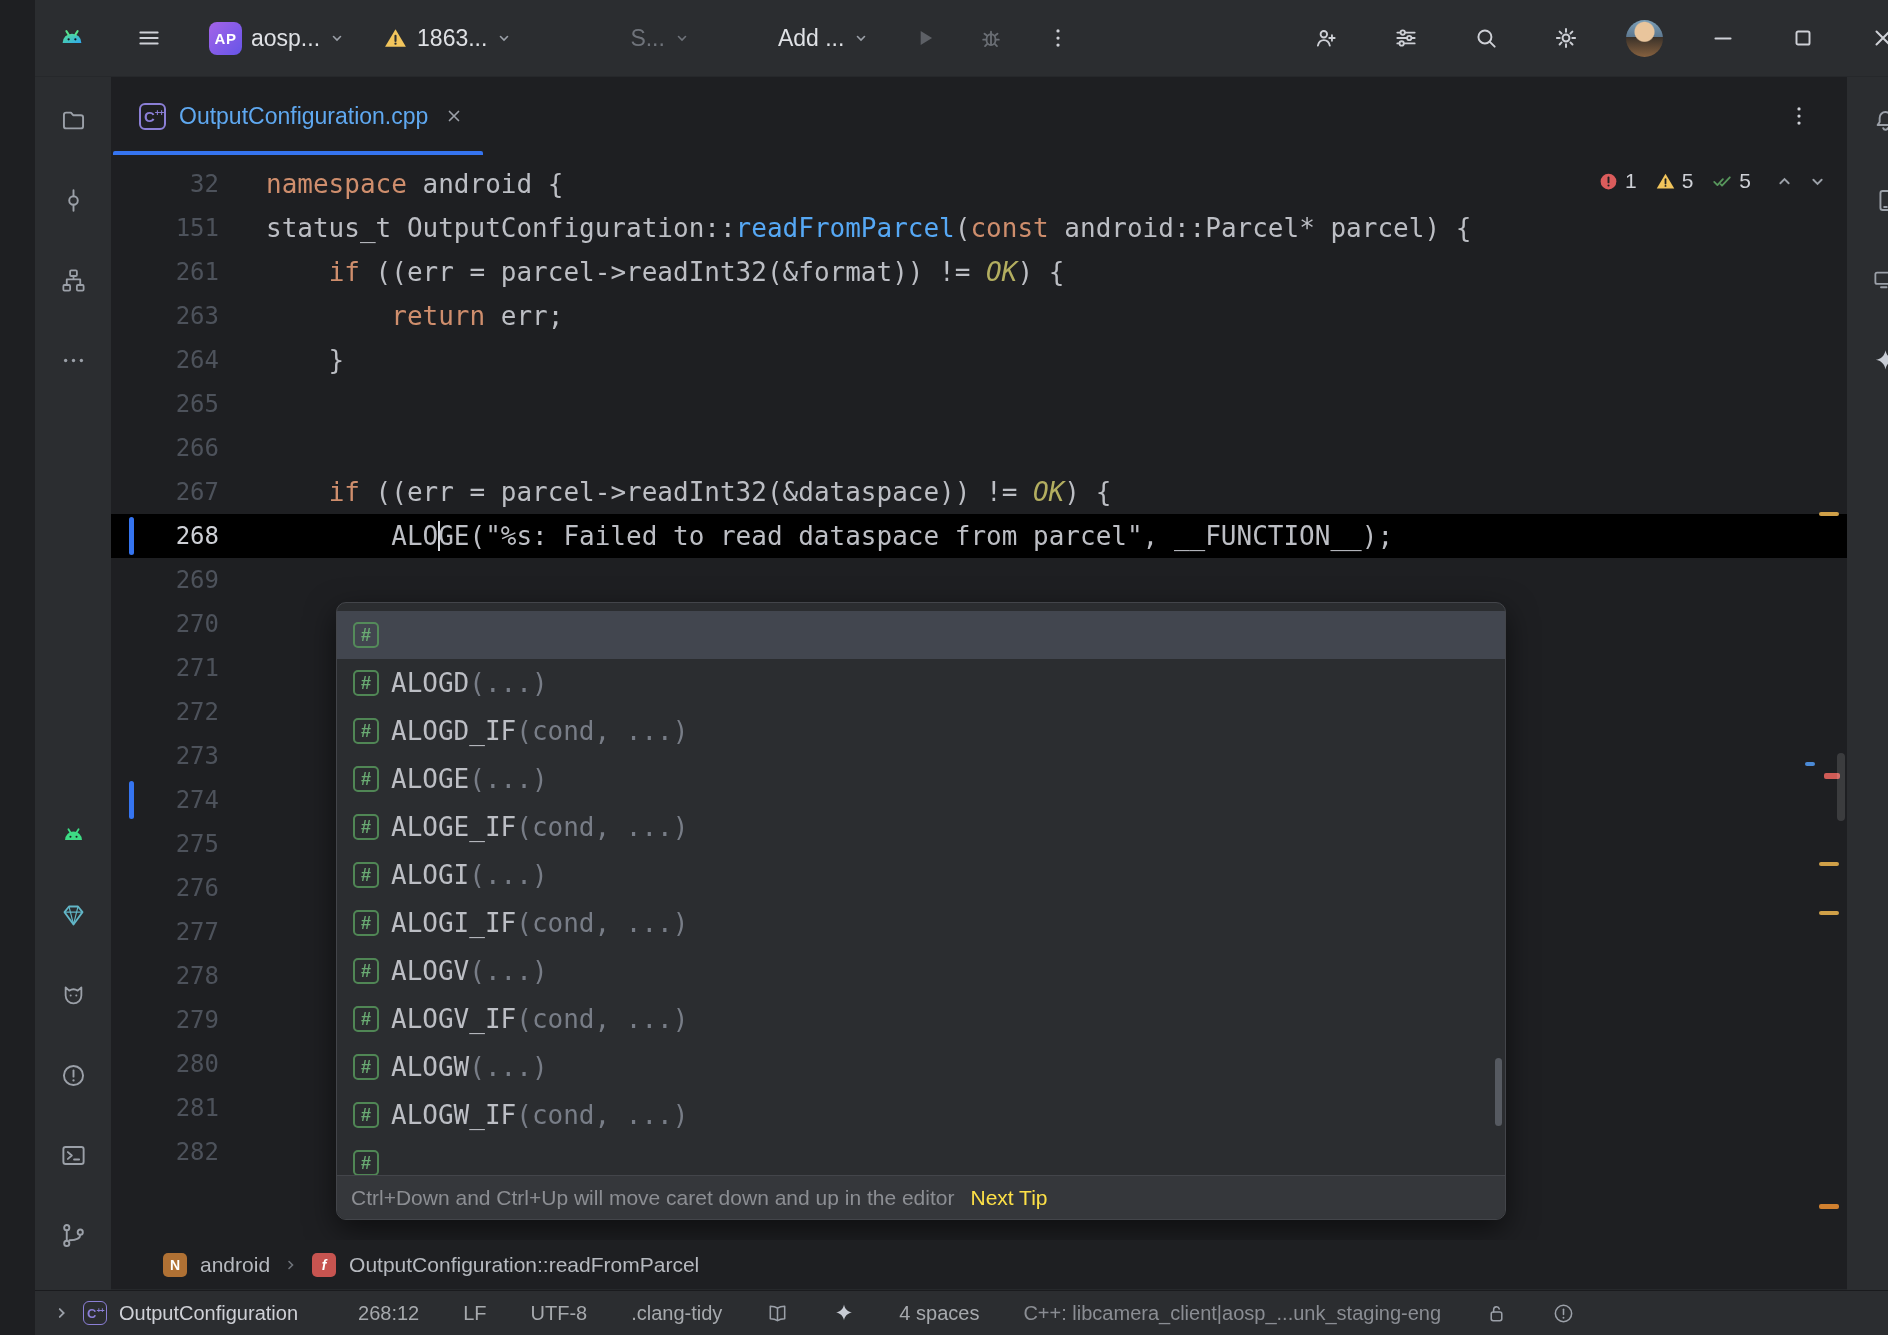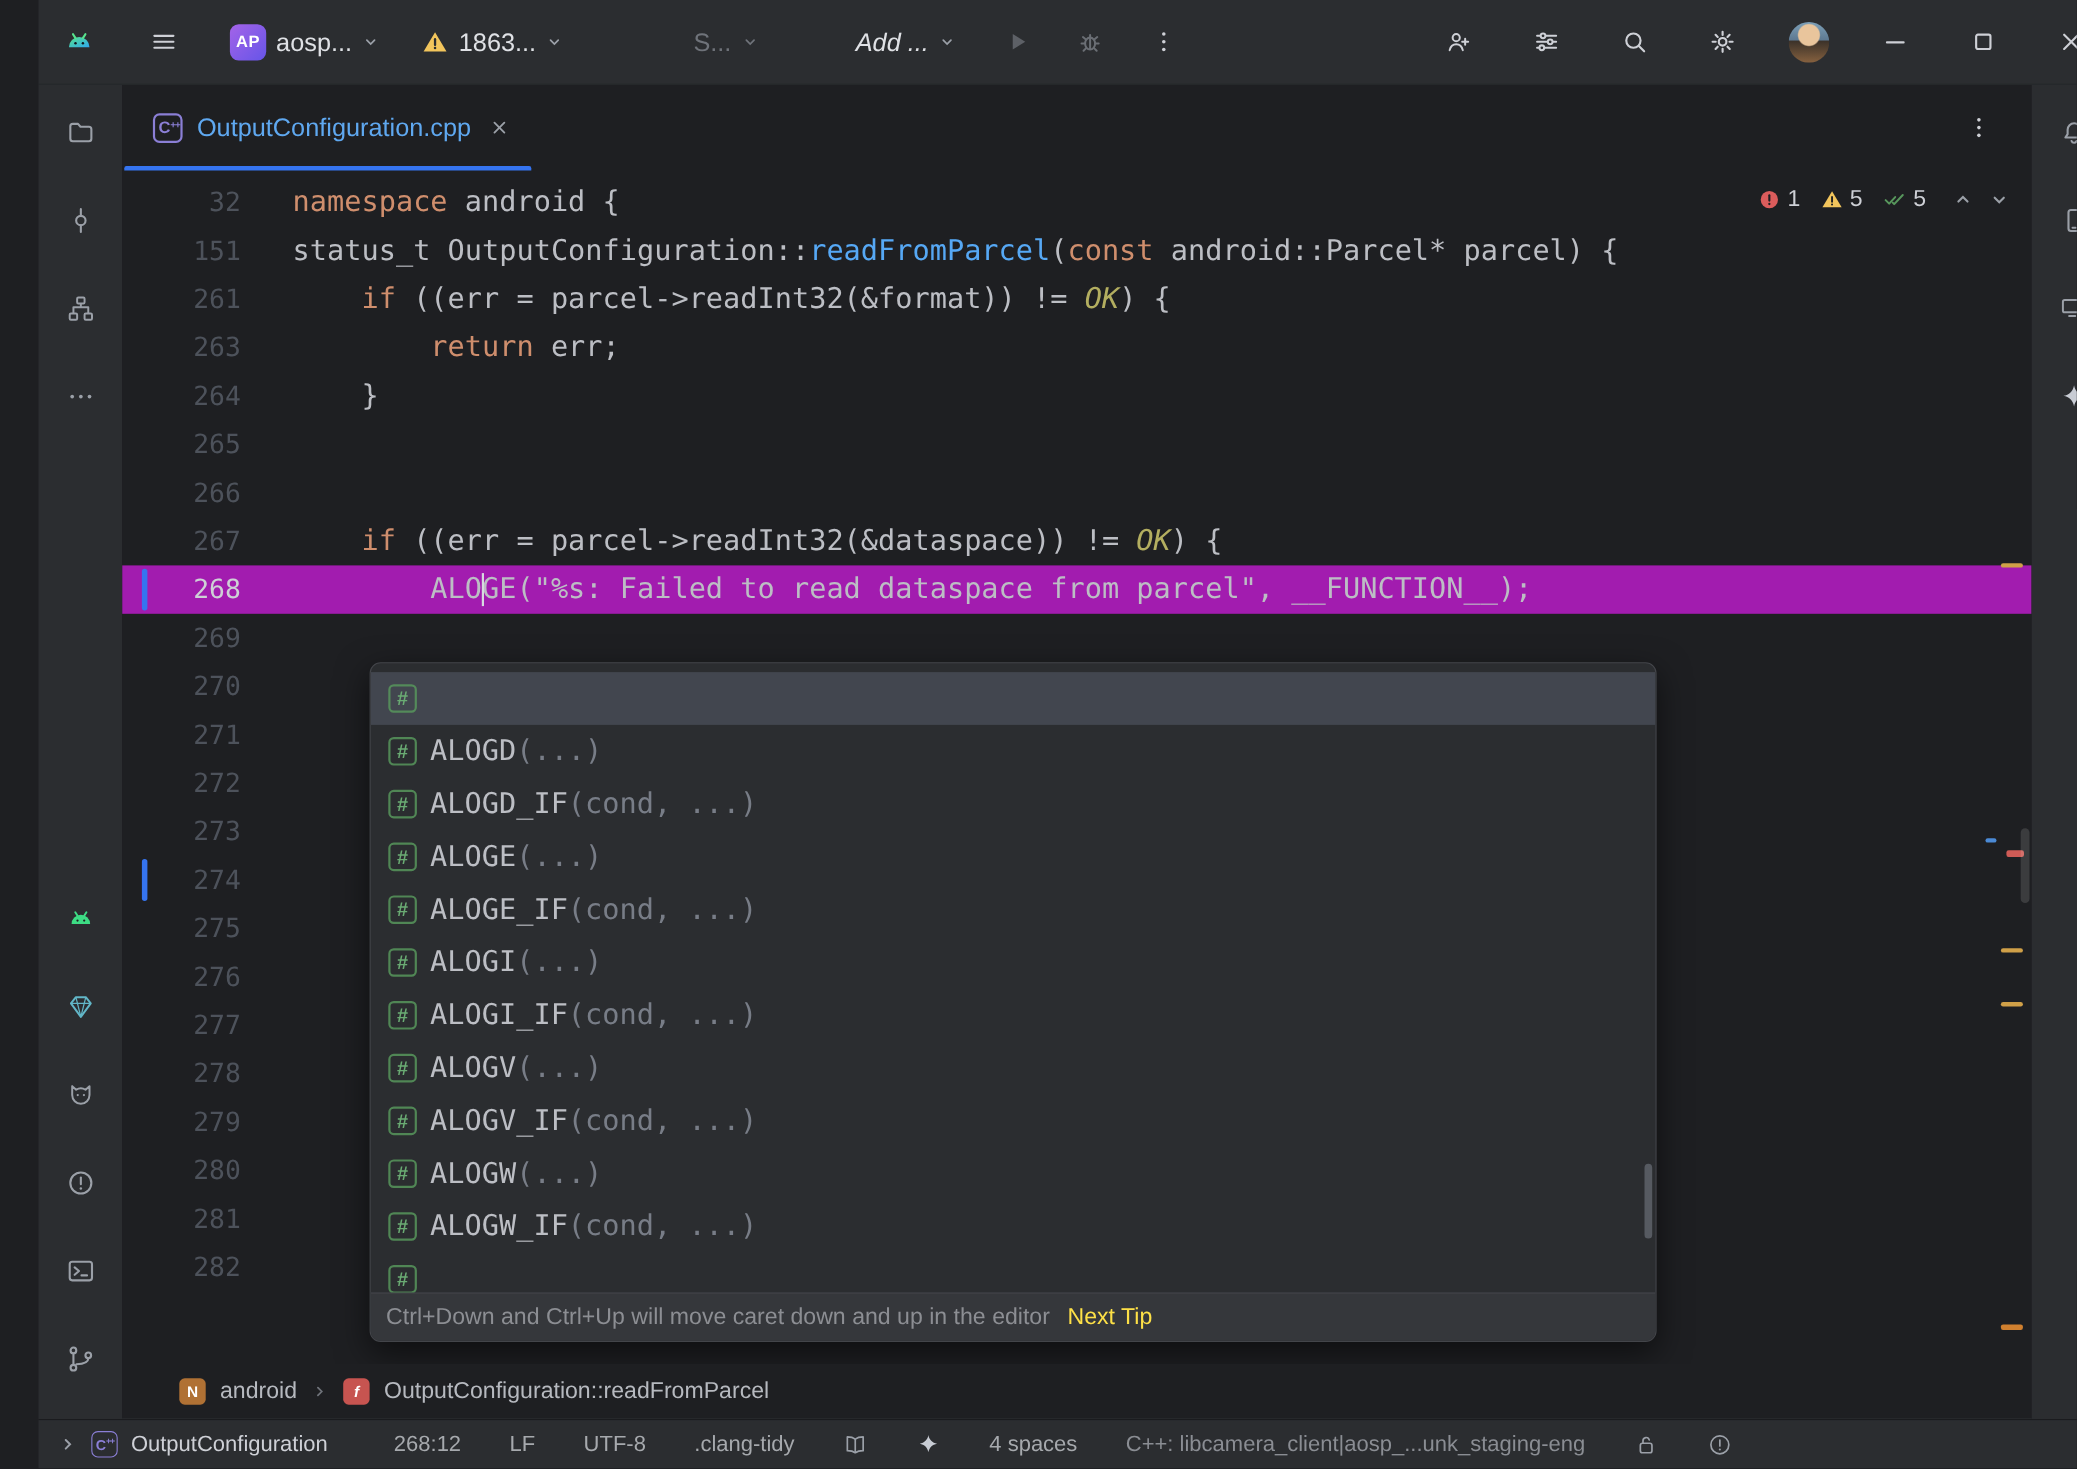--- a/index.html
+++ b/index.html
@@ -21,21 +21,21 @@
   .tb-label { font-size:23px; color:#dfe1e5; white-space:nowrap; }
   .tb-label.dim { color:#6f737a; }
   .proj-badge { width:33px; height:33px; border-radius:8px;
                 background:linear-gradient(135deg,#a463e8,#6655e8);
                 color:#fff; font-size:15px; font-weight:bold; display:flex;
                 align-items:center; justify-content:center; letter-spacing:.5px; }
   .hamburger { margin-left:42px; }
   .w-project { margin-left:40px; }
   .w-vcs { margin-left:38px; }
   .w-device { margin-left:118px; }
-  .w-runcfg { margin-left:88px;font-style:italic; }
+  .w-runcfg { margin-left:88px; }
   .run-btn { margin-left:36px; color:#5d6066; }
   .bug-btn { margin-left:26px; color:#6a6e74; }
   .kebab-btn { margin-left:27px; }
   .tb-right { margin-left:auto; display:flex; align-items:center; gap:40px; }
   .avatar { width:37px; height:37px; border-radius:50%; flex:0 0 auto;
             background:
               radial-gradient(circle at 50% 32%, #e9c59c 0 30%, rgba(0,0,0,0) 34%),
               linear-gradient(180deg,#7da0b8 0%, #5d7890 45%, #3a3129 46%, #86613f 100%); }
 
   
@@ -67,21 +67,21 @@
   .cpp-icon { width:27px; height:27px; border:2px solid #8b7fd6; border-radius:6px;
               display:inline-flex; align-items:center; justify-content:flex-start;
               color:#8b7fd6; font-weight:bold; padding-left:3px; flex:0 0 auto; }
   .cpp-c { font-size:15px; line-height:1; }
   .cpp-pp { font-size:9px; letter-spacing:-1px; line-height:1; margin-top:-6px; }
 
   
   .editor { flex:1 1 auto; position:relative; overflow:hidden; padding-top:7px; }
   .code-line { display:flex; align-items:center; height:44px; position:relative;
                font-family:"DejaVu Sans Mono", monospace; }
-  .code-line.current { background:#a21caf; }
+  .code-line.current { background:#000000; }
   .ln { flex:0 0 155px; width:155px; padding-right:47px; text-align:right;
         font-size:24px; color:#4d525b; }
   .code-line.current .ln { color:#ced0d6; }
   .code-text { font-size:26px; color:#bcbec4; white-space:pre; }
   .vcs-bar { position:absolute; left:18px; top:3px; bottom:3px; width:5px;
              background:#3574f0; border-radius:3px; }
   .caret-bar { position:absolute; left:327px; top:7px; bottom:7px; width:2px; background:#d7dae0; }
   .tk-kw  { color:#cf8e6d; }
   .tk-str { color:#6aab73; }
   .tk-num { color:#2aacb8; }

